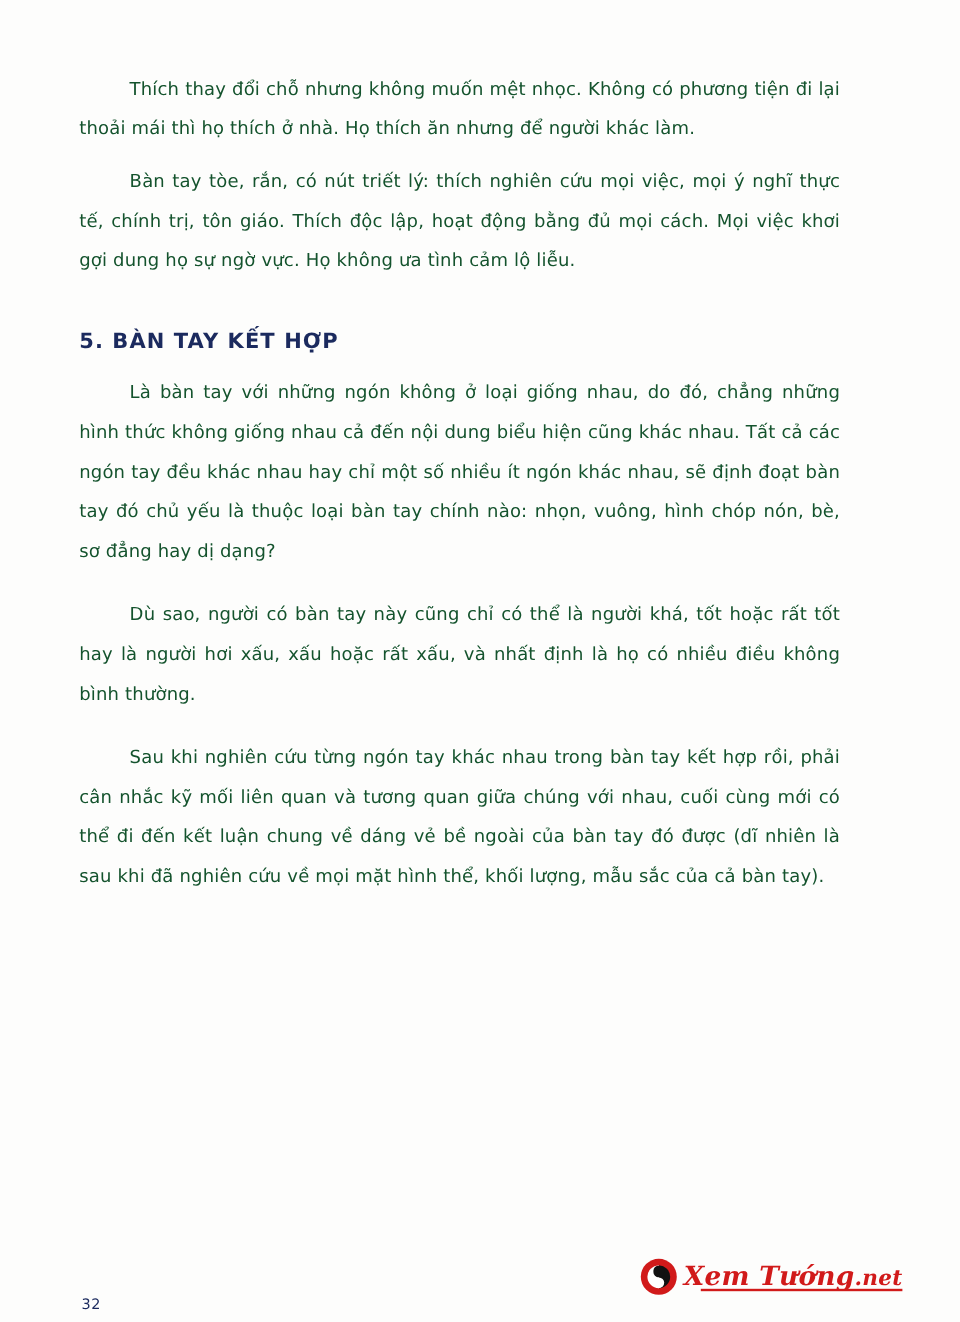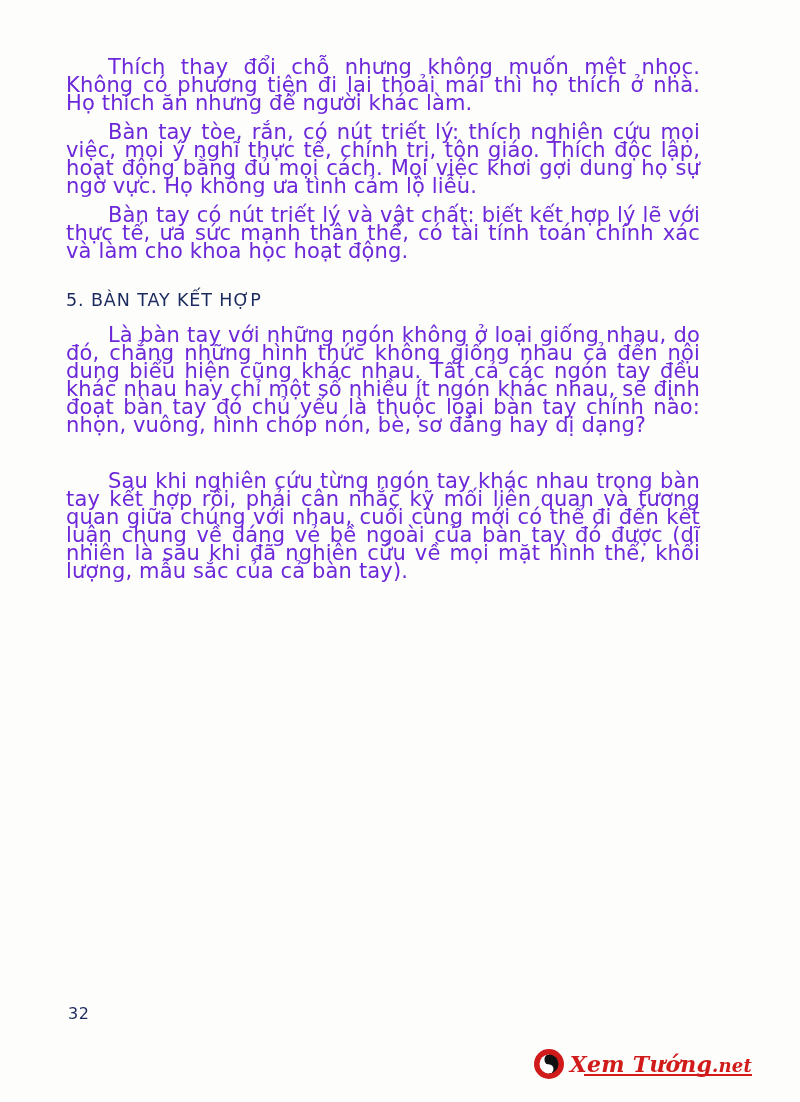--- a/index.html
+++ b/index.html
@@ -25,42 +25,42 @@
     position: absolute;
     left: 66px;
     top: 58px;
     width: 634px;
   }
   p.para {
     margin: 0 0 2px 0;
     padding: 0;
     text-align: justify;
     text-justify: inter-word;
-    color: #6d28d9;
-    font-size: 21px;
-    line-height: 18px;
+    color: #14532d;
+    font-size: 15px;
+    line-height: 33px;
     letter-spacing: 0.15px;
     text-indent: 42px;
   }
   .spacer-sm { height: 9px; }
   h2.heading {
     margin: 30px 0 16px 0;
     padding: 0;
     color: #1b2a5e;
     font-size: 17.5px;
-    font-weight: normal;
+    font-weight: bold;
     letter-spacing: 0.9px;
     text-indent: 0;
   }
   .page-number {
     position: absolute;
     left: 68px;
-    top: 1004px;
+    top: 1080px;
     color: #1b2a5e;
-    font-size: 16px;
+    font-size: 12px;
     letter-spacing: 0.5px;
   }
   .watermark {
     position: absolute;
     right: 48px;
     top: 1042px;
     height: 44px;
     display: flex;
     align-items: center;
     gap: 6px;
@@ -123,27 +123,27 @@
 <body>
 
 <div class="page">
 
   <div class="content">
 
     <p class="para">Thích thay đổi chỗ nhưng không muốn mệt nhọc. Không có phương tiện đi lại thoải mái thì họ thích ở nhà. Họ thích ăn nhưng để người khác làm.</p>
     <div class="spacer-sm"></div>
     <p class="para">Bàn tay tòe, rắn, có nút triết lý: thích nghiên cứu mọi việc, mọi ý nghĩ thực tế, chính trị, tôn giáo. Thích độc lập, hoạt động bằng đủ mọi cách. Mọi việc khơi gợi dung họ sự ngờ vực. Họ không ưa tình cảm lộ liễu.</p>
     <div class="spacer-sm"></div>
-    <p class="para">Bàn tay có nút triết lý và vật chất: biết kết hợp lý lẽ với thực tế, ưa sức mạnh thân thể, có tài tính toán chính xác và làm cho khoa học hoạt động.</p>
 
     <h2 class="heading">5. BÀN TAY KẾT HỢP</h2>
 
     <p class="para">Là bàn tay với những ngón không ở loại giống nhau, do đó, chẳng những hình thức không giống nhau cả đến nội dung biểu hiện cũng khác nhau. Tất cả các ngón tay đều khác nhau hay chỉ một số nhiều ít ngón khác nhau, sẽ định đoạt bàn tay đó chủ yếu là thuộc loại bàn tay chính nào: nhọn, vuông, hình chóp nón, bè, sơ đẳng hay dị dạng?</p>
     <div class="spacer-sm"></div>
     <div class="spacer-sm"></div>
+    <p class="para">Dù sao, người có bàn tay này cũng chỉ có thể là người khá, tốt hoặc rất tốt hay là người hơi xấu, xấu hoặc rất xấu, và nhất định là họ có nhiều điều không bình thường.</p>
     <div class="spacer-sm"></div>
     <div class="spacer-sm"></div>
     <p class="para">Sau khi nghiên cứu từng ngón tay khác nhau trong bàn tay kết hợp rồi, phải cân nhắc kỹ mối liên quan và tương quan giữa chúng với nhau, cuối cùng mới có thể đi đến kết luận chung về dáng vẻ bề ngoài của bàn tay đó được (dĩ nhiên là sau khi đã nghiên cứu về mọi mặt hình thể, khối lượng, mẫu sắc của cả bàn tay).</p>
 
   </div>
 
   <div class="page-number">32</div>
 
   <div class="watermark">
     <span class="wm-badge">

